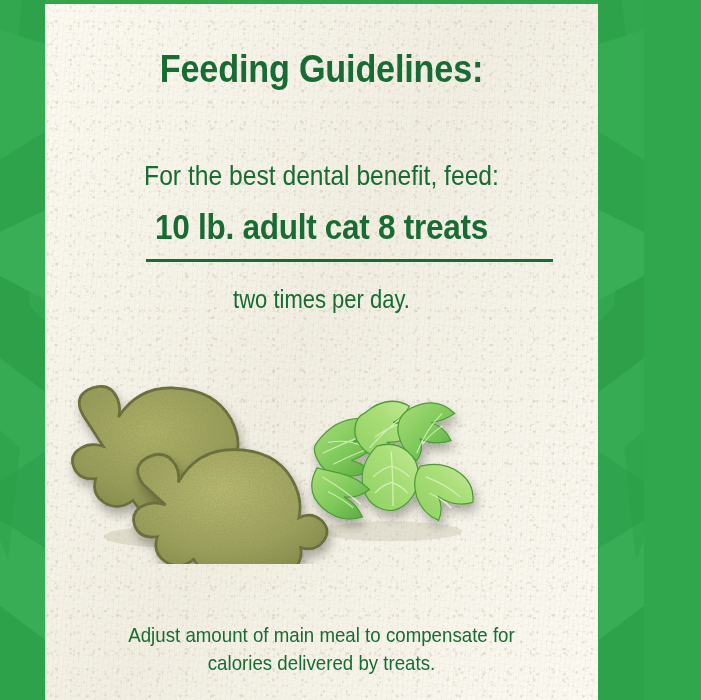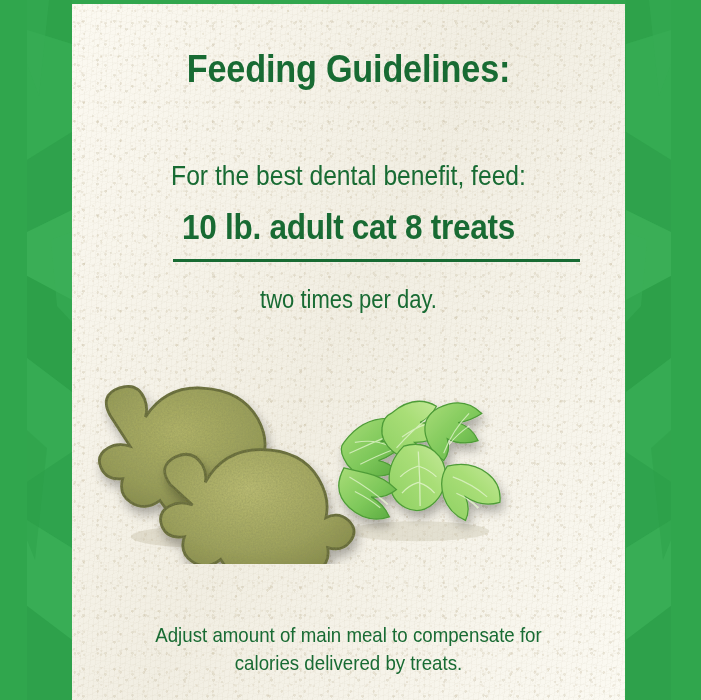--- a/index.html
+++ b/index.html
@@ -7,21 +7,20 @@
   html,body{ width:701px; height:700px; overflow:hidden; }
   body{
     font-family:"Liberation Sans", sans-serif;
     background:#30a64d;
   }
   #stage{
     position:relative;
     width:644px; height:700px;
     overflow:hidden;
     background:#2fa54c;
-    margin-left:27px;
   }
 
   
   .sidebar{
     position:absolute; top:0; bottom:0; width:45px;
     background:#32a64e;
     overflow:hidden;
   }
   .sidebar.left{ left:0; }
   .sidebar.right{ right:0; }

